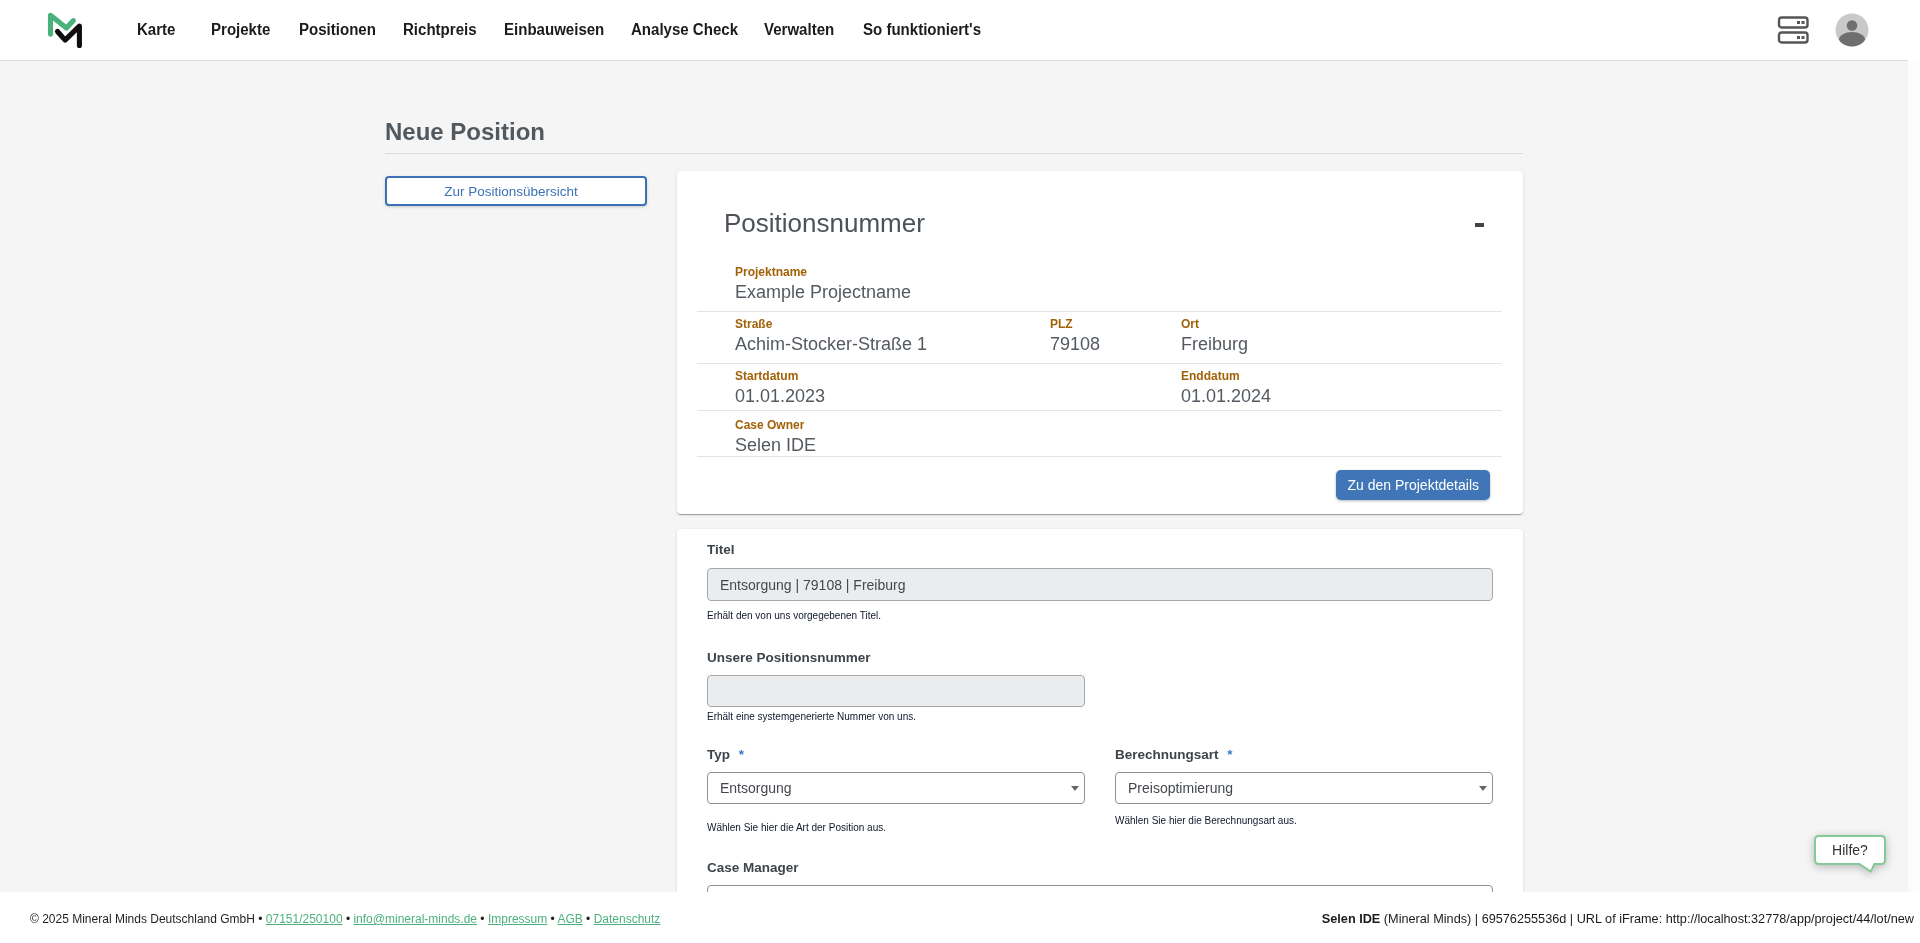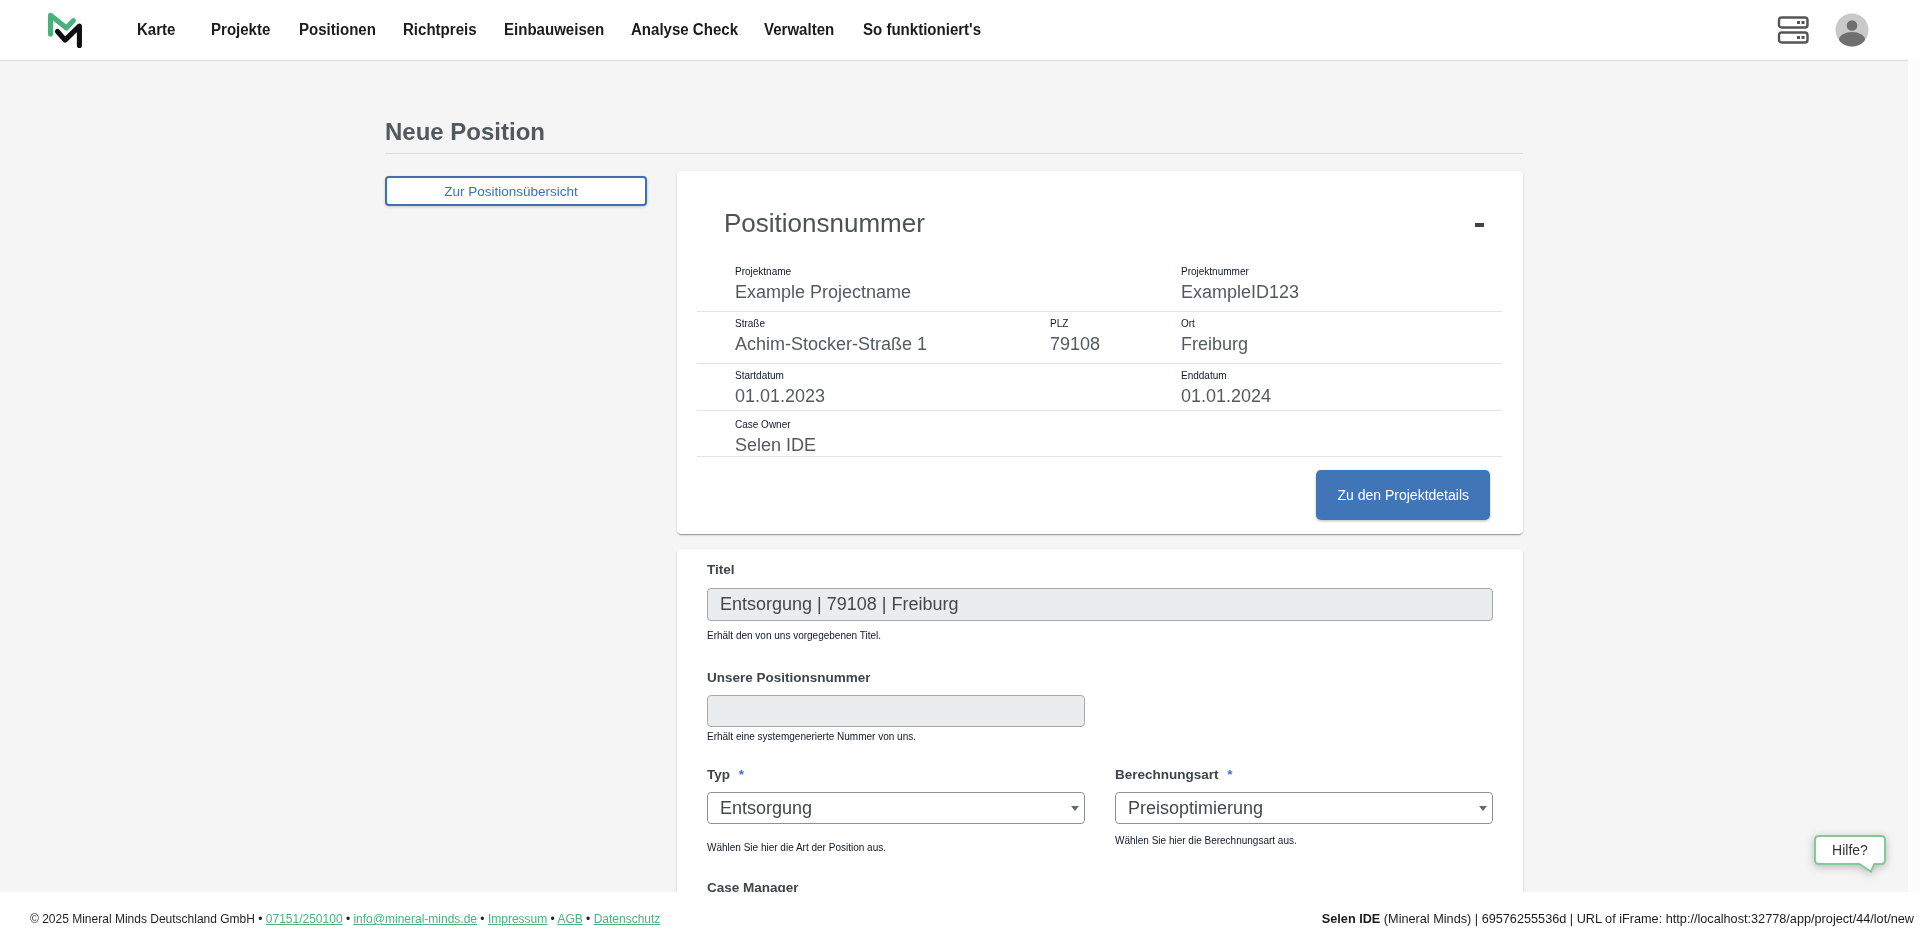--- a/index.html
+++ b/index.html
@@ -25,28 +25,28 @@
 .c1min{width:9px;height:4px;background:#3f4448;margin-top:14px}
 .ptable{margin:21px 21px 0 20px}
 .trow{display:flex;border-bottom:1px solid #e4e4e4}
 .trow .c1{width:353px;padding-left:38px}
 .trow .c2{width:131px}
 .trow .c3{flex:1}
 .r1{height:53px;padding-top:4px}
 .r2{height:52px;padding-top:3px}
 .r3{height:47px;padding-top:3px}
 .r4{height:46px;padding-top:5px}
-.tl{font-size:10px;font-weight:400;color:#0f172a;line-height:18px;margin-bottom:2px}
+.tl{font-size:12px;font-weight:700;color:#a16207;line-height:18px;margin-bottom:2px}
 .tv{font-size:18px;color:#545a61;line-height:19px}
 .c1foot{display:flex;justify-content:flex-end;padding:13px 33px 14px 0}
-.btn-primary{height:50px;padding:0 21px;background:#4076b8;color:#fff;font-size:14px;border-radius:5px;display:flex;align-items:center;box-shadow:0 1px 3px rgba(0,0,0,.28)}
+.btn-primary{height:30px;padding:0 11px;background:#4076b8;color:#fff;font-size:14px;border-radius:5px;display:flex;align-items:center;box-shadow:0 1px 3px rgba(0,0,0,.28)}
 .card2{margin-top:15px;padding:11px 30px 60px 30px;height:600px}
 .flabel{font-size:13.5px;font-weight:700;color:#3d444b;line-height:20px}
 .ast{color:#3b76cc;font-weight:700;font-size:13.5px;margin-left:5px}
-.inp{height:33px;border:1px solid #8d9196;border-radius:4px;background:#fff;font-size:18px;color:#44484c;display:flex;align-items:center;padding:5px 12px;position:relative}
+.inp{height:33px;border:1px solid #8d9196;border-radius:4px;background:#fff;font-size:14px;color:#44484c;display:flex;align-items:center;padding:5px 12px;position:relative}
 .inp.dis{background:#ebeced;border-color:#a5a8ab}
 .inp.sel:after{content:"";position:absolute;right:5px;top:13px;width:0;height:0;border-left:4px solid transparent;border-right:4px solid transparent;border-top:5px solid #66686a}
 .inp.h32{height:32px}
 .hint{font-size:10px;color:#0f172a;line-height:20px}
 .t-inp{margin-top:8px}
 .t-hint{margin-top:5px}
 .grid{display:flex;margin-top:22px}
 .gcol{width:378px;flex:none}
 .gcol+.gcol{margin-left:30px}
 .g-inp{margin-top:7px}
@@ -75,24 +75,20 @@
               <span class="c1title">Positionsnummer</span>
               <span class="c1min"></span>
             </div>
           <div class="ptable">
             <div class="trow r1">
               <div class="c1">
                   <div class="tl">Projektname</div>
                   <div class="tv">Example Projectname</div>
                 </div>
               <div class="c2"></div>
-              <div class="c3">
-                  <div class="tl">Projektnummer</div>
-                  <div class="tv">ExampleID123</div>
-                </div>
             </div>
             <div class="trow r2">
               <div class="c1">
                   <div class="tl">Straße</div>
                   <div class="tv">Achim-Stocker-Straße 1</div>
                 </div>
               <div class="c2">
                   <div class="tl">PLZ</div>
                   <div class="tv">79108</div>
                 </div>

